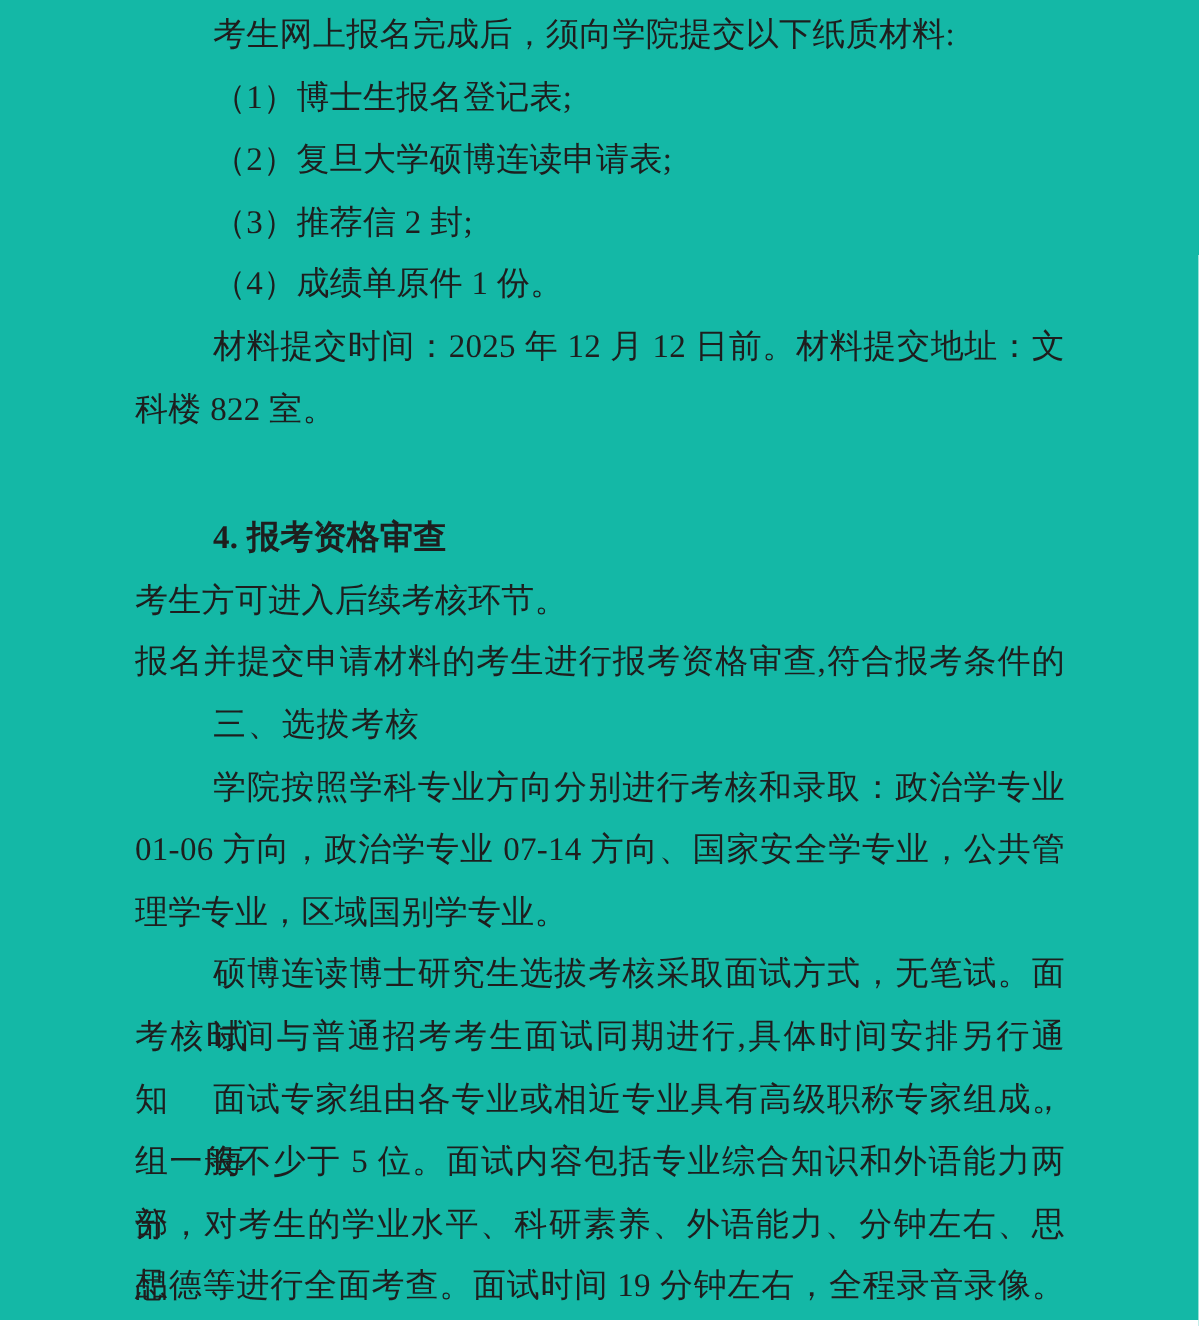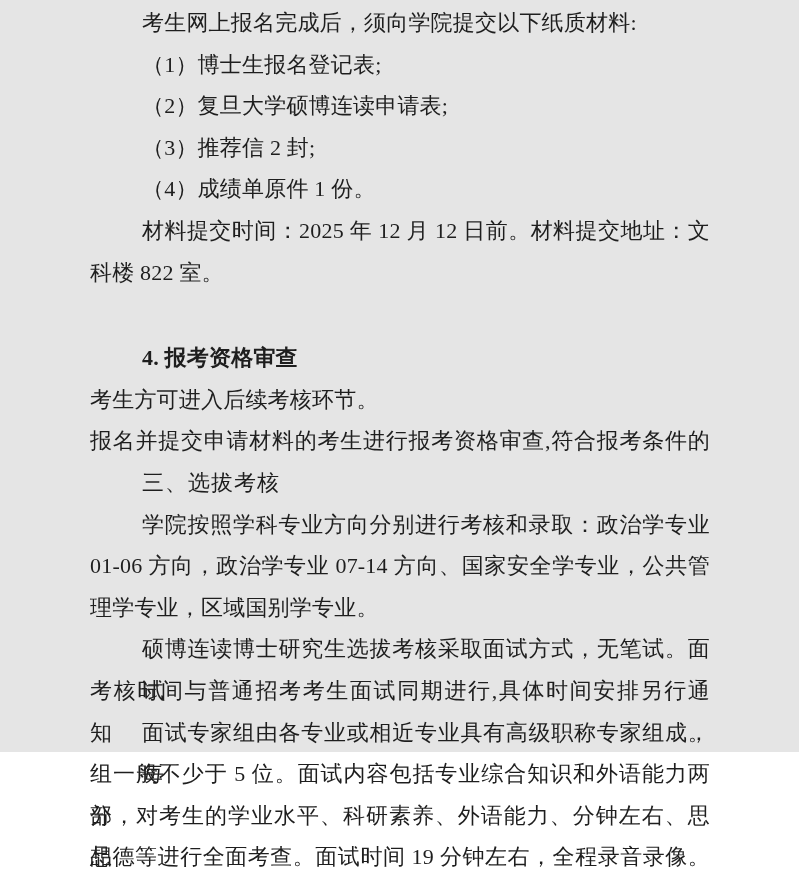--- a/index.html
+++ b/index.html
@@ -6,22 +6,22 @@
     margin: 0;
     padding: 0;
     width: 799px;
     height: 884px;
     background: #ffffff;
     overflow: hidden;
   }
   .page {
     position: relative;
     width: 799px;
-    height: 752px;
-    background: #e5e5e5;
+    height: 880px;
+    background: #14b8a6;
   }
   .doc {
     position: absolute;
     left: 90px;
     top: 2px;
     width: 620px;
     color: #1e1e1e;
     font-family: "Liberation Serif", serif;
     font-size: 22px;
   }

